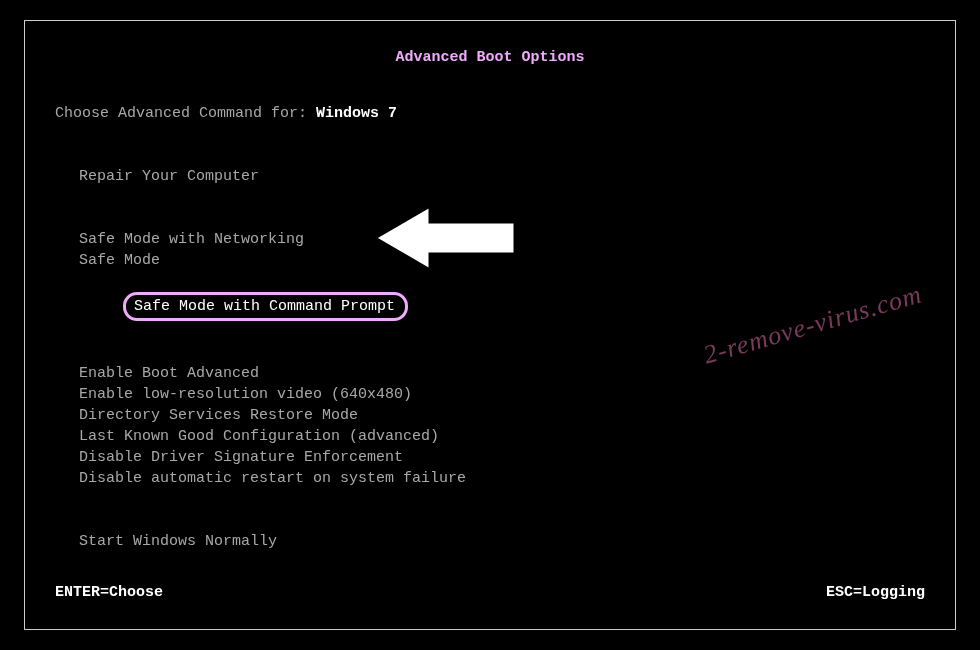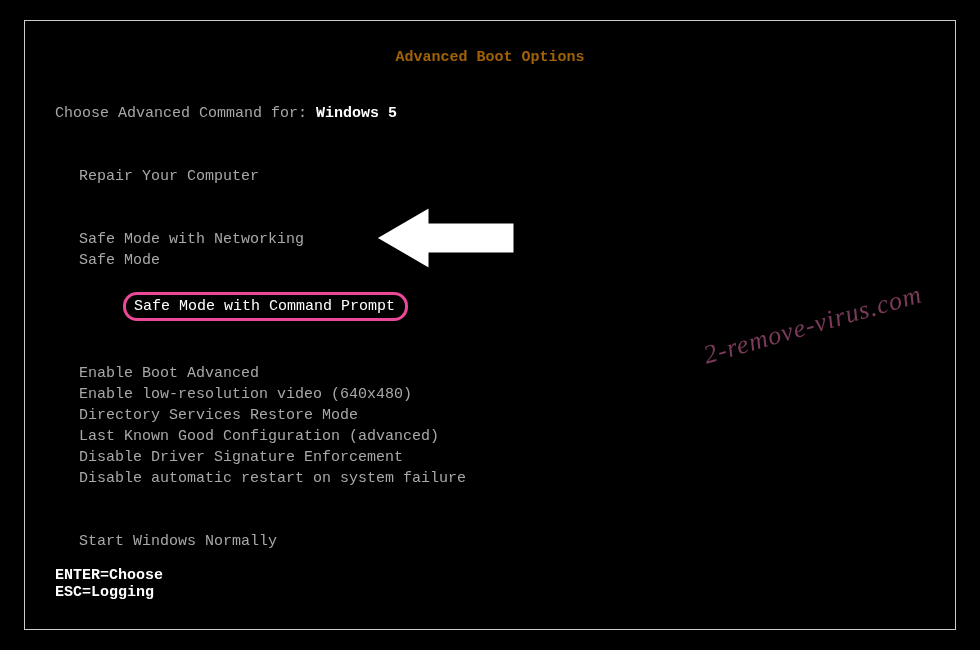--- a/index.html
+++ b/index.html
@@ -20,52 +20,51 @@
     right: 24px;
     bottom: 20px;
     border: 1px solid #ccc;
   }
   .title-row {
     position: absolute;
     top: 28px;
     left: 0;
     width: 100%;
     text-align: center;
-    color: #a16207;
+    color: #f0abfc;
     font-weight: bold;
   }
   .content {
     position: absolute;
     top: 82px;
     left: 30px;
     right: 30px;
   }
   .line { white-space: pre; line-height: 21px; }
   .bold { color: #fff; font-weight: bold; }
   .indent1 { padding-left: 24px; }
   .spacer { height: 21px; }
   .spacer-lg { height: 42px; }
   .highlight {
     display: inline-block;
-    border: 3px solid #ec4899;
+    border: 3px solid #f0abfc;
     border-radius: 14px;
     padding: 1px 10px 1px 8px;
     margin-left: -10px;
     color: #fff;
   }
   .footer {
     position: absolute;
     left: 30px;
     right: 30px;
     bottom: 28px;
     display: flex;
     justify-content: space-between;
     color: #fff;
     font-weight: bold;
-    flex-direction: column;
   }
   .arrow {
     position: absolute;
     top: 198px;
     left: 370px;
     pointer-events: none;
   }
   .watermark {
     position: absolute;
     top: 310px;
@@ -81,21 +80,21 @@
 </style>
 </head>
 <body>
 
 <div class="screen">
 
   <div class="title-row">Advanced Boot Options</div>
 
   <div class="content">
 
-    <div class="line"><span>Choose Advanced Command for: </span><span class="bold">Windows 5</span></div>
+    <div class="line"><span>Choose Advanced Command for: </span><span class="bold">Windows 7</span></div>
 
     <div class="spacer-lg"></div>
 
     <div class="line indent1">Repair Your Computer</div>
 
     <div class="spacer-lg"></div>
 
     <div class="line indent1">Safe Mode with Networking</div>
     <div class="line indent1">Safe Mode</div>
     <div class="line">

